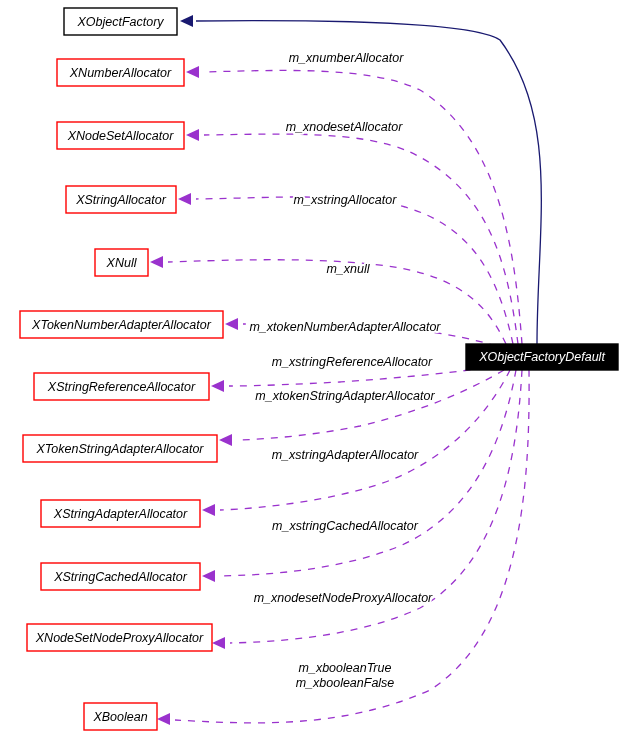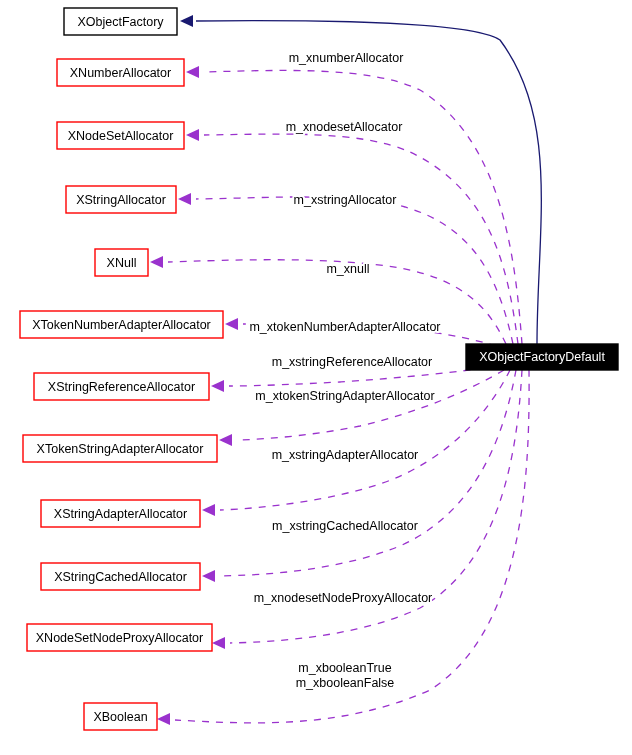--- a/index.html
+++ b/index.html
@@ -10,20 +10,21 @@
   }
   body {
     font-family: "Liberation Sans", "DejaVu Sans", sans-serif;
   }
   #diagram-root {
     position: relative;
     width: 632px;
     height: 755px;
     background: #ffffff;
     overflow: hidden;
+    font-style: italic;
   }
   svg#graph {
     position: absolute;
     left: 0;
     top: 0;
     width: 632px;
     height: 755px;
     display: block;
   }
   .node-box {

